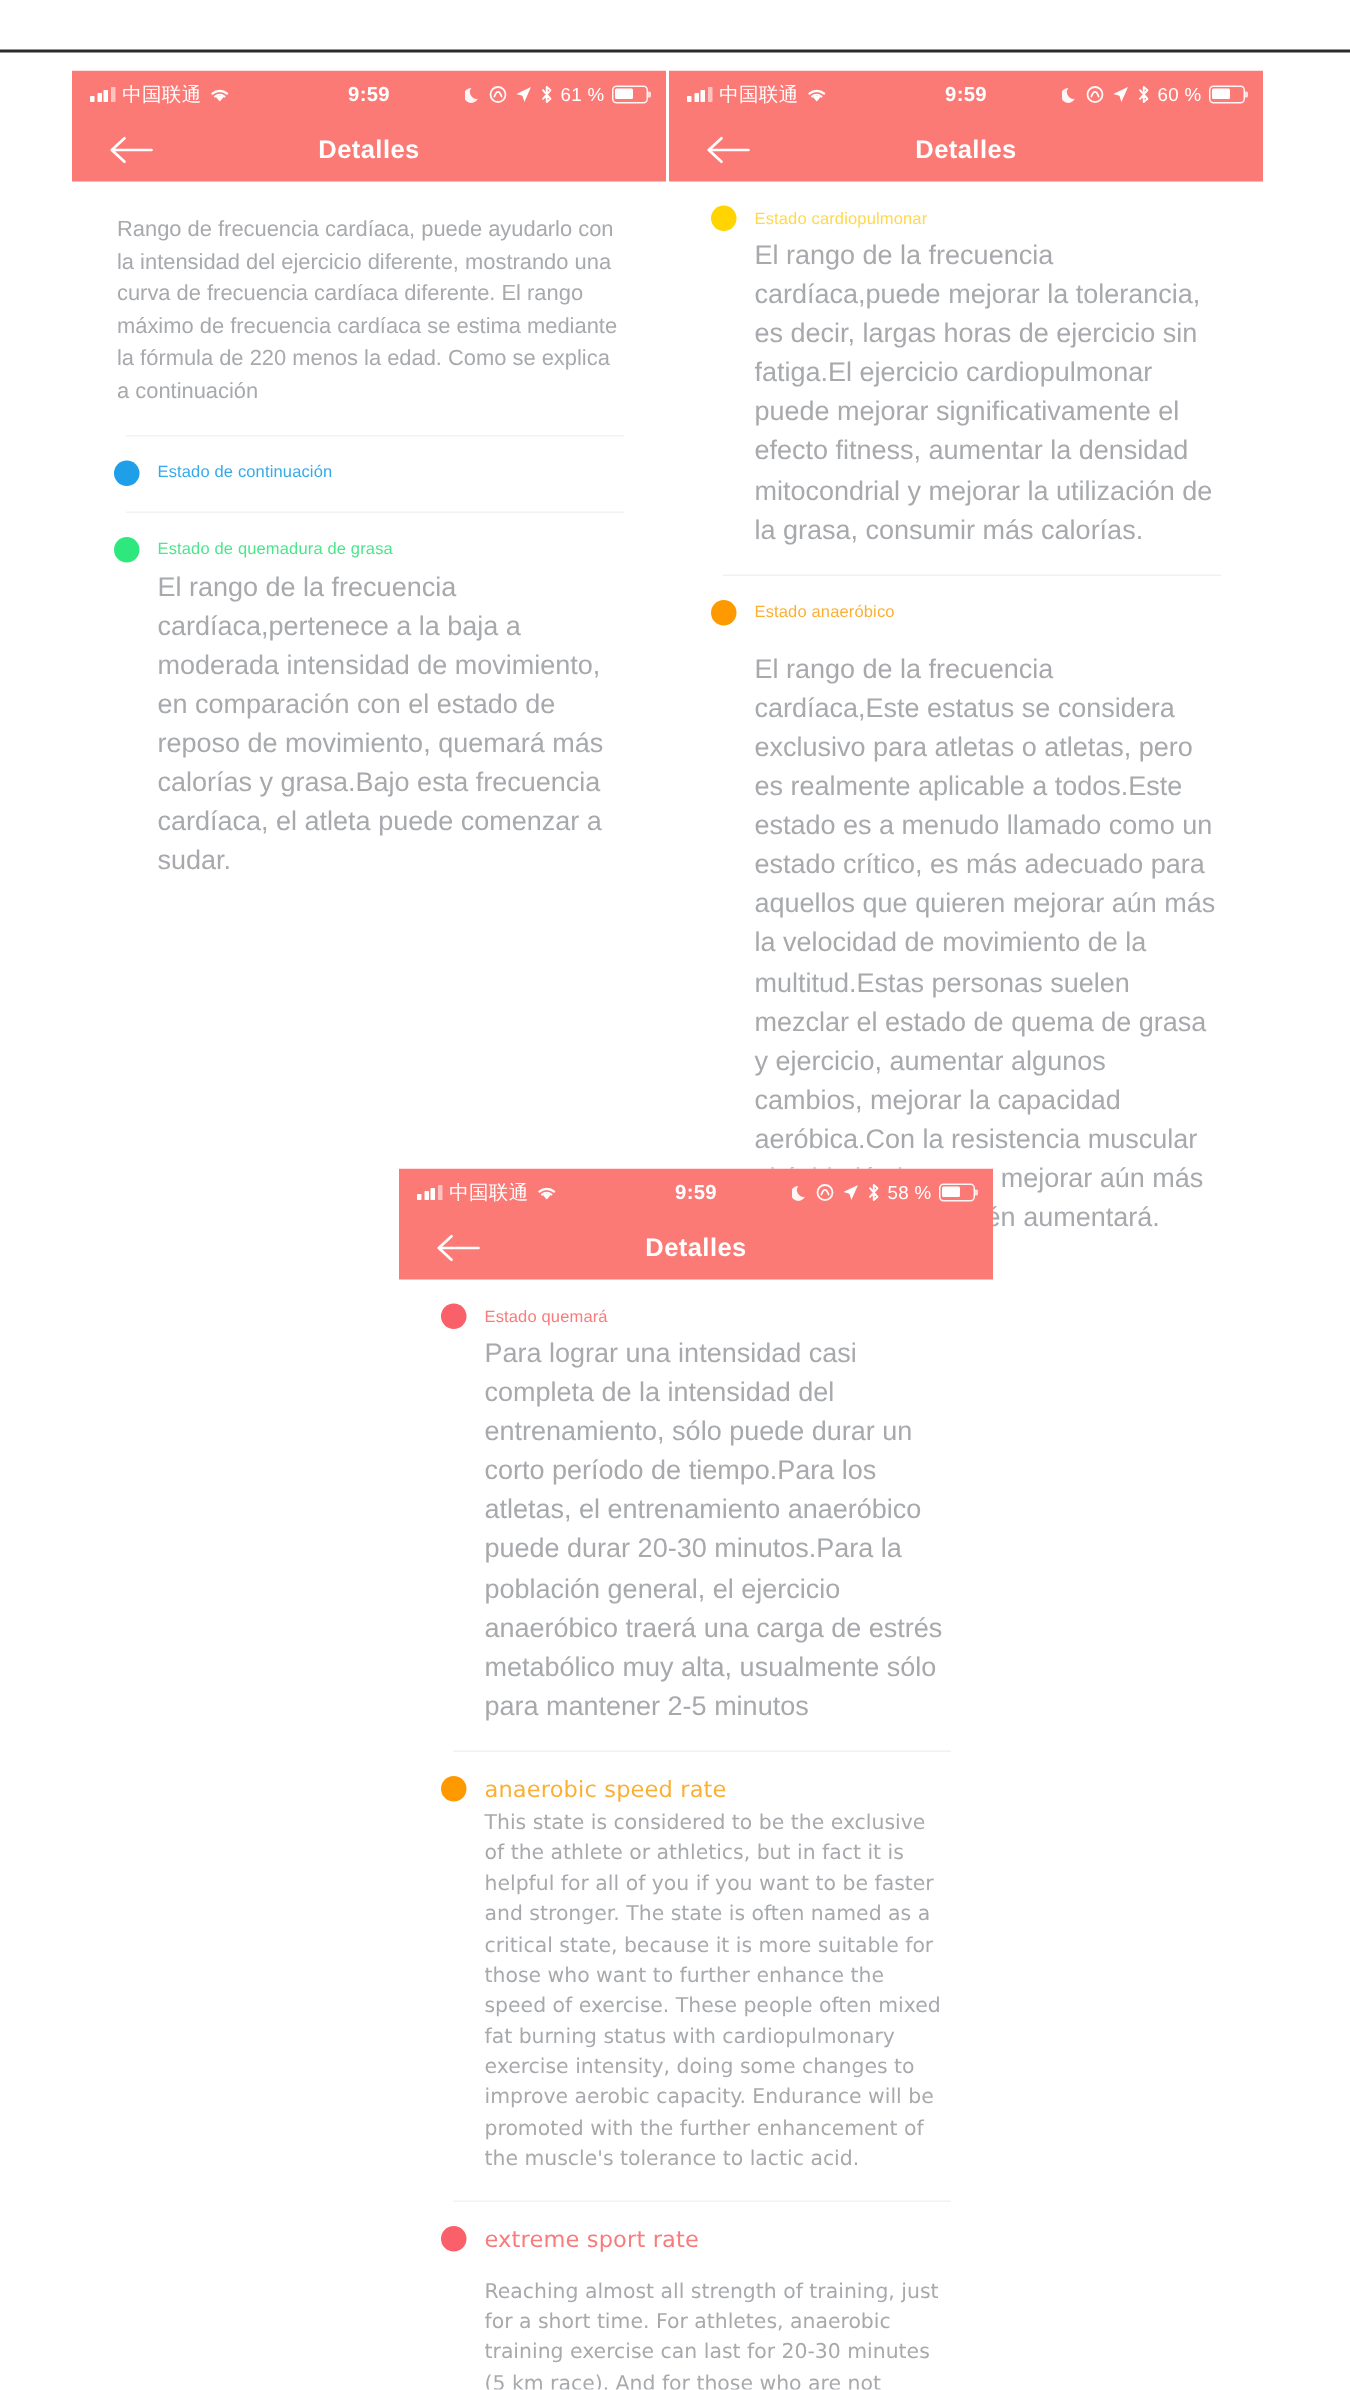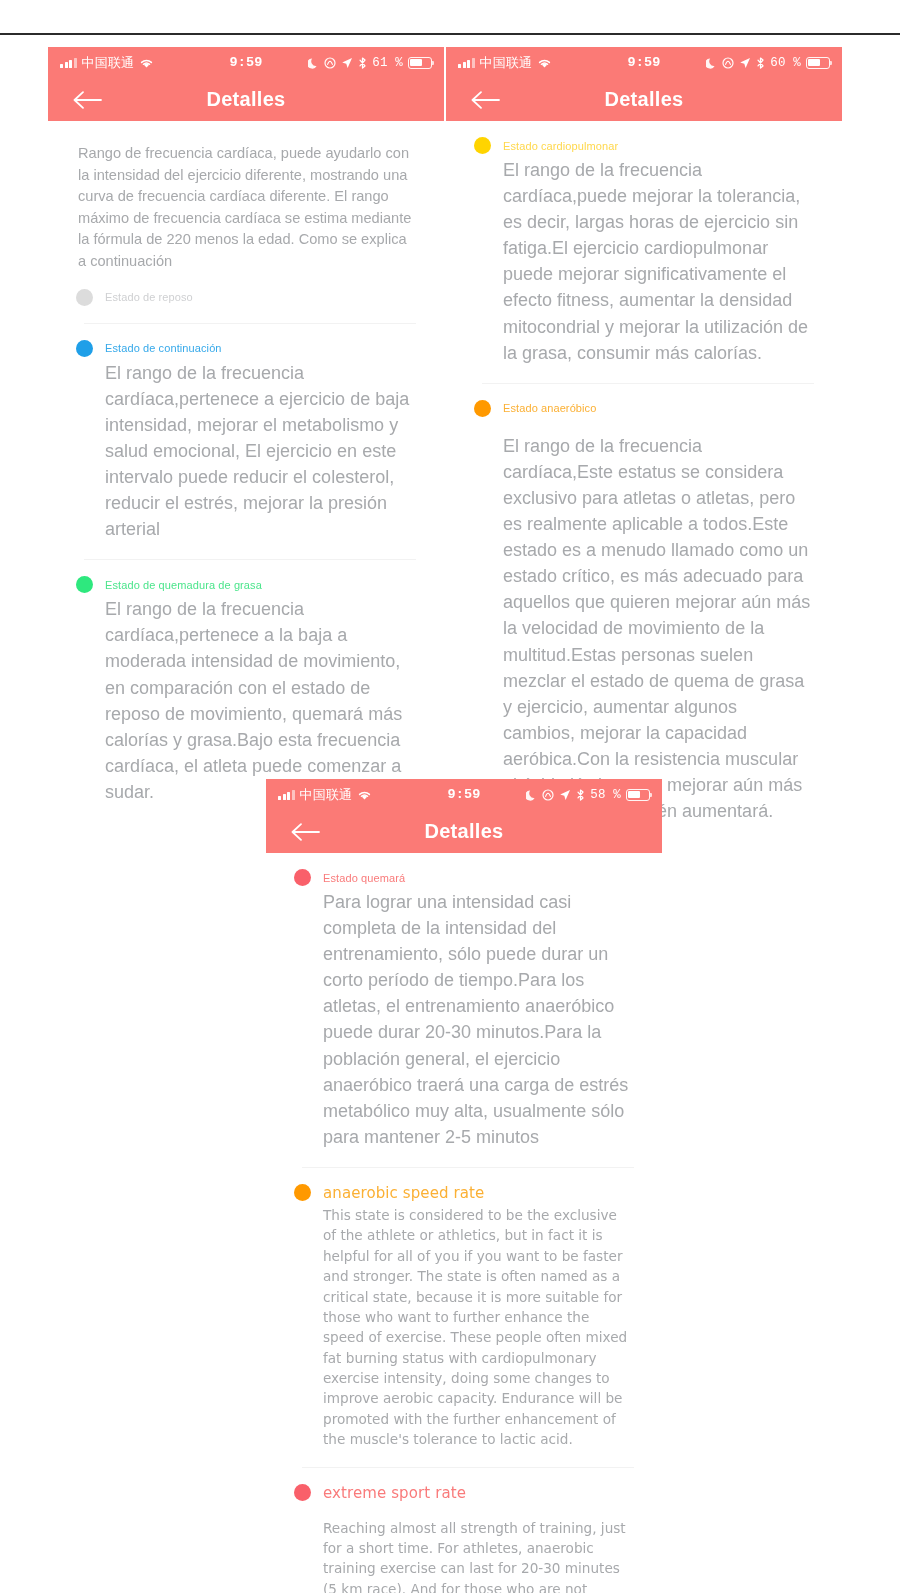--- a/index.html
+++ b/index.html
@@ -37,21 +37,20 @@
   .status-bar {
     height: 31px;
     background: #fb7a76;
     display: flex;
     align-items: center;
     padding: 0 12px;
     box-sizing: border-box;
     color: #ffffff;
     font-size: 13px;
     position: relative;
-    font-family: Liberation Mono, monospace;
   }
   .sb-left {
     display: flex;
     align-items: center;
     gap: 5px;
     flex: 0 0 auto;
   }
   .signal {
     display: inline-flex;
     align-items: flex-end;
@@ -134,21 +133,21 @@
     top: 50%;
     transform: translateY(-50%);
     width: 32px;
     height: 22px;
     cursor: pointer;
   }
   .nav-title {
     width: 100%;
     text-align: center;
     color: #ffffff;
-    font-size: 20px;
+    font-size: 17px;
     font-weight: bold;
     letter-spacing: .3px;
   }
 
   
   .content { padding: 0 0 6px 0; }
 
   .intro {
     color: #a7a9ac;
     font-size: 14.6px;
@@ -251,32 +250,27 @@
         <span class="back-btn">
           <svg class="glyph-svg " width="32" height="22" viewBox="0 0 32 22" xmlns="http://www.w3.org/2000/svg">
             <path d="M2.5 11 L29 11 M2.5 11 L11 3.2 M2.5 11 L11 18.8" stroke="#fff" stroke-width="1.8" fill="none" stroke-linecap="round" stroke-linejoin="round"></path>
           </svg>
         </span>
         <div class="nav-title">Detalles</div>
       </div>
       <div class="content">
         <div class="intro">Rango de frecuencia cardíaca, puede ayudarlo con la intensidad del ejercicio diferente, mostrando una curva de frecuencia cardíaca diferente. El rango máximo de frecuencia cardíaca se estima mediante la fórmula de 220 menos la edad. Como se explica a continuación</div>
         <div class="section ">
-          <div class="sec-head">
-            <span class="dot" style="background:#dcdcdc"></span>
-            <span class="sec-title" style="color:#cfd0d2">Estado de reposo</span>
-          </div>
           <div class="divider"></div>
         </div>
         <div class="section ">
           <div class="sec-head">
             <span class="dot" style="background:#1f9fe8"></span>
             <span class="sec-title" style="color:#36a9ea">Estado de continuación</span>
           </div>
-          <div class="sec-body">El rango de la frecuencia cardíaca,pertenece a ejercicio de baja intensidad, mejorar el metabolismo y salud emocional,   El ejercicio en este intervalo puede reducir el colesterol, reducir el estrés, mejorar la presión arterial</div>
           <div class="divider"></div>
         </div>
         <div class="section ">
           <div class="sec-head">
             <span class="dot" style="background:#2ee87e"></span>
             <span class="sec-title" style="color:#4ce58c">Estado de quemadura de grasa</span>
           </div>
           <div class="sec-body">El rango de la frecuencia cardíaca,pertenece a la baja a moderada intensidad de movimiento, en comparación con el estado de reposo de movimiento, quemará más calorías y grasa.Bajo esta frecuencia cardíaca, el atleta puede comenzar a sudar.</div>
         </div>
       </div>

